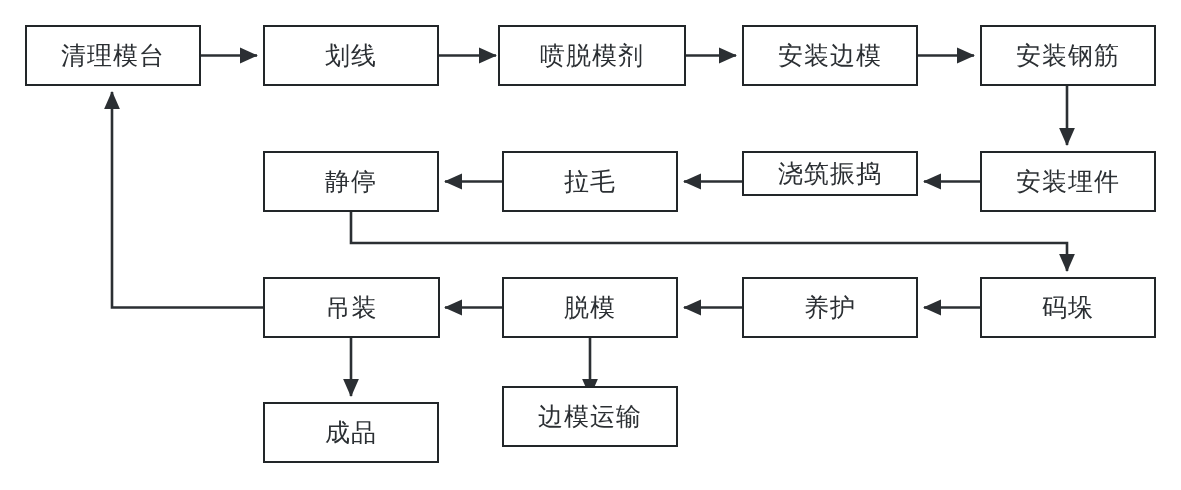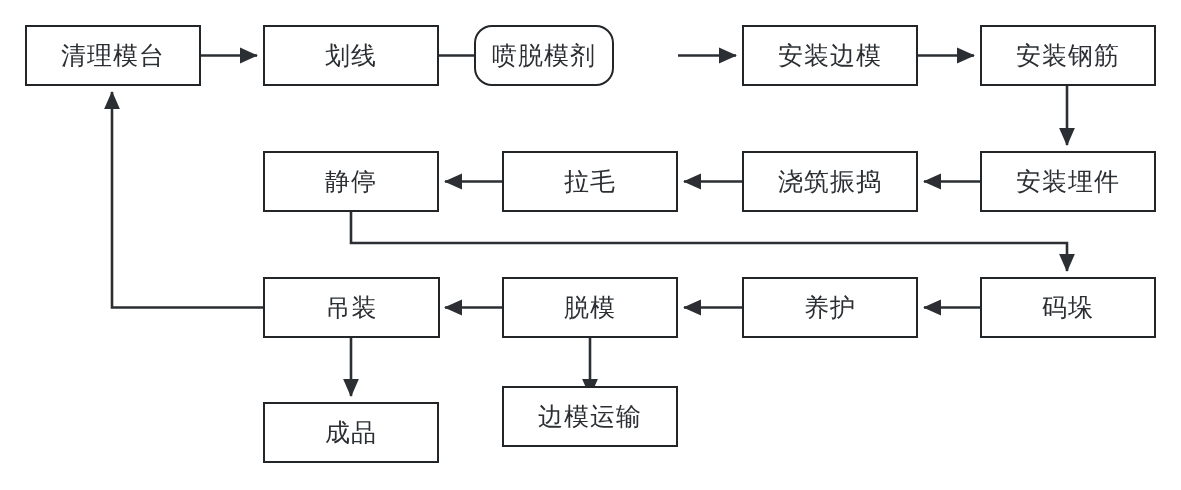--- a/index.html
+++ b/index.html
@@ -82,37 +82,37 @@
   </svg>
 
   <div class="node" style="left:25px; top:25px; width:176px; height:61px;">
     <span class="node-label">清理模台</span>
   </div>
 
   <div class="node" style="left:263px; top:25px; width:176px; height:61px;">
     <span class="node-label">划线</span>
   </div>
 
-  <div class="node" style="left:474px; top:25px; width:140px; height:61px;border-radius:18px;">
+  <div class="node" style="left:498px; top:25px; width:188px; height:61px;">
     <span class="node-label">喷脱模剂</span>
   </div>
 
   <div class="node" style="left:742px; top:25px; width:176px; height:61px;">
     <span class="node-label">安装边模</span>
   </div>
 
   <div class="node" style="left:980px; top:25px; width:176px; height:61px;">
     <span class="node-label">安装钢筋</span>
   </div>
 
   <div class="node" style="left:980px; top:151px; width:176px; height:61px;">
     <span class="node-label">安装埋件</span>
   </div>
 
-  <div class="node" style="left:742px; top:151px; width:176px; height:61px;">
+  <div class="node" style="left:742px; top:151px; width:176px; height:45px;">
     <span class="node-label">浇筑振捣</span>
   </div>
 
   <div class="node" style="left:502px; top:151px; width:176px; height:61px;">
     <span class="node-label">拉毛</span>
   </div>
 
   <div class="node" style="left:263px; top:151px; width:176px; height:61px;">
     <span class="node-label">静停</span>
   </div>

